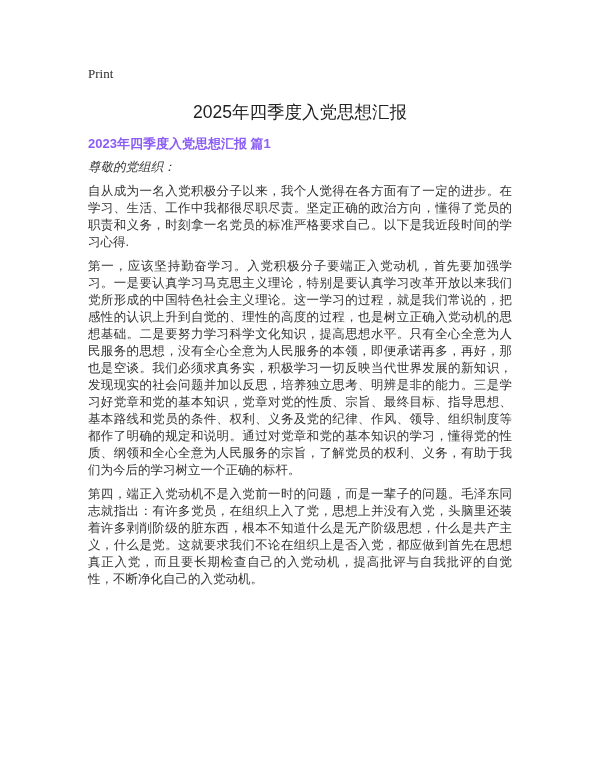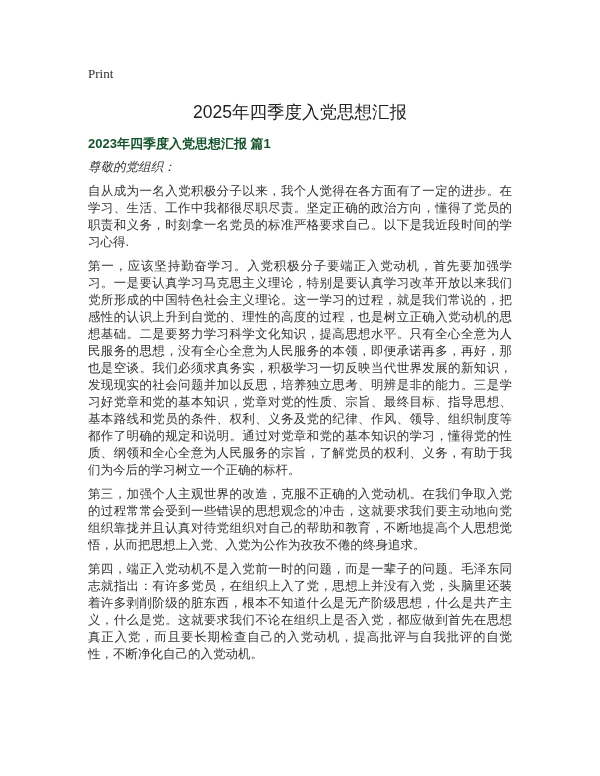--- a/index.html
+++ b/index.html
@@ -40,21 +40,21 @@
     font-size: 12.5px;
     font-weight: normal;
     line-height: 16px;
     color: #333333;
   }
   .section-heading {
     margin: 11px 0 0 0;
     font-size: 13px;
     font-weight: bold;
     line-height: 17px;
-    color: #14532d;
+    color: #8b5cf6;
   }
   .salutation {
     margin: 17px 0 0 0;
     font-size: 12.5px;
     line-height: 17px;
     font-style: italic;
   }
   .body-paragraph {
     margin: 7px 0 0 0;
     font-size: 12.5px;
@@ -77,17 +77,16 @@
 
   <h2 class="section-heading">2023年四季度入党思想汇报 篇1</h2>
 
   <p class="body-paragraph salutation">尊敬的党组织：</p>
 
   <p class="body-paragraph">自从成为一名入党积极分子以来，我个人觉得在各方面有了一定的进步。在学习、生活、工作中我都很尽职尽责。坚定正确的政治方向，懂得了党员的职责和义务，时刻拿一名党员的标准严格要求自己。以下是我近段时间的学习心得.</p>
 
   <p class="body-paragraph">第一，应该坚持勤奋学习。入党积极分子要端正入党动机，首先要加强学习。一是要认真学习马克思主义理论，特别是要认真学习改革开放以来我们党所形成的中国特色社会主义理论。这一学习的过程，就是我们常说的，把感性的认识上升到自觉的、理性的高度的过程，也是树立正确入党动机的思想基础。二是要努力学习科学文化知识，提高思想水平。只有全心全意为人民服务的思想，没有全心全意为人民服务的本领，即便承诺再多，再好，那也是空谈。我们必须求真务实，积极学习一切反映当代世界发展的新知识，发现现实的社会问题并加以反思，培养独立思考、明辨是非的能力。三是学习好党章和党的基本知识，党章对党的性质、宗旨、最终目标、指导思想、基本路线和党员的条件、权利、义务及党的纪律、作风、领导、组织制度等都作了明确的规定和说明。通过对党章和党的基本知识的学习，懂得党的性质、纲领和全心全意为人民服务的宗旨，了解党员的权利、义务，有助于我们为今后的学习树立一个正确的标杆。</p>
 
 
-  <p class="body-paragraph">第三，加强个人主观世界的改造，克服不正确的入党动机。在我们争取入党的过程常常会受到一些错误的思想观念的冲击，这就要求我们要主动地向党组织靠拢并且认真对待党组织对自己的帮助和教育，不断地提高个人思想觉悟，从而把思想上入党、入党为公作为孜孜不倦的终身追求。</p>
 
   <p class="body-paragraph">第四，端正入党动机不是入党前一时的问题，而是一辈子的问题。毛泽东同志就指出：有许多党员，在组织上入了党，思想上并没有入党，头脑里还装着许多剥削阶级的脏东西，根本不知道什么是无产阶级思想，什么是共产主义，什么是党。这就要求我们不论在组织上是否入党，都应做到首先在思想真正入党，而且要长期检查自己的入党动机，提高批评与自我批评的自觉性，不断净化自己的入党动机。</p>
 
 </div>
 
 </body></html>

